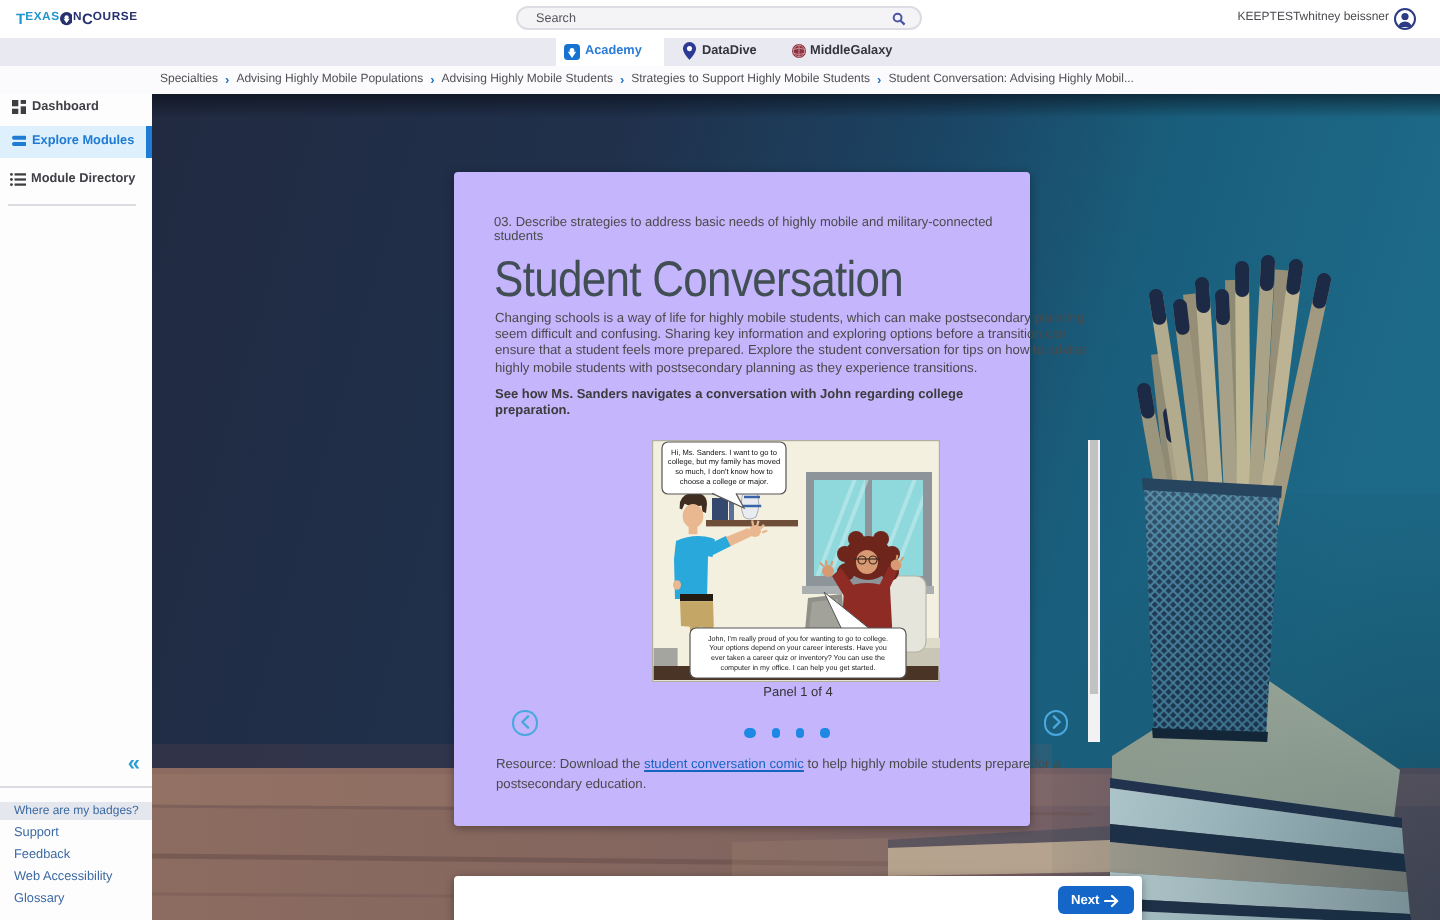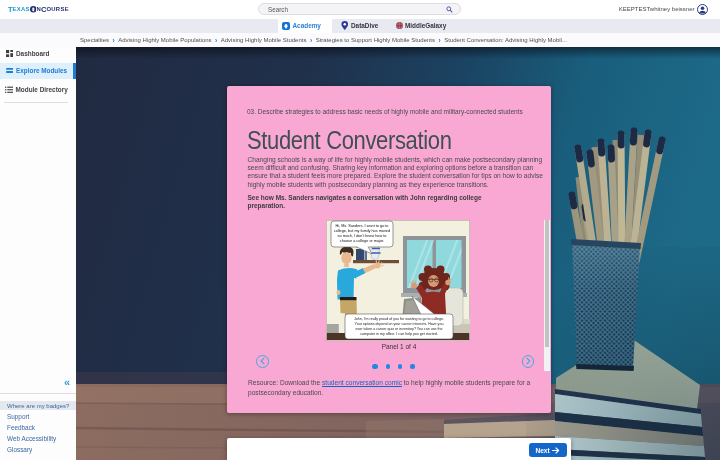--- a/index.html
+++ b/index.html
@@ -29,21 +29,21 @@
     display:flex; align-items:center; font-size:6px; color:#4f4f55; white-space:nowrap; }
   #crumbs .sep { color:#1a73c9; font-weight:bold; font-size:6.5px; margin:0 3.5px; }
   
   #sidebar { position:absolute; left:0; top:33px; width:76px; height:427px; background:#fdfdfe; z-index:27; }
   .sbitem { position:absolute; left:0; width:76px; display:flex; align-items:center; color:#3f3f46;
      font-size:6.4px; font-weight:bold; }
   .sblink { position:absolute; left:7px; font-size:6.2px; color:#3b69a1; }
   
   #photo { position:absolute; left:76px; top:47px; width:644px; height:413px; z-index:1; }
   
-  #card { position:absolute; left:227px; top:86px; width:324px; height:327px; background:#f9a8d4;
+  #card { position:absolute; left:227px; top:86px; width:288px; height:327px; background:#c4b5fd;
     border-radius:2px; box-shadow:0 1px 5px rgba(0,0,0,.35); z-index:10; }
   #bottombar { position:absolute; left:227px; top:438px; width:344px; height:24px; background:#fff;
     border-radius:2px; box-shadow:0 1px 5px rgba(0,0,0,.35); z-index:10; }
   #nextbtn { position:absolute; left:301.5px; top:5px; width:38px; height:14px; background:#1466c8;
     border-radius:3px; color:#fff; font-size:6.6px; font-weight:bold; display:flex; align-items:center; justify-content:center; }
   
   #lbl03 { position:absolute; left:20px; top:21.5px; font-size:6.5px; color:#4a4a4a; }
   #h1 { position:absolute; left:19.5px; top:40px; font-size:25px; font-weight:400; color:#414f54;
     letter-spacing:-0.4px; transform:scaleX(0.88); transform-origin:left top; white-space:nowrap; }
   #para { position:absolute; left:20.5px; top:70px; width:300px; font-size:6.6px; line-height:8.2px; color:#4a4a4a; }

